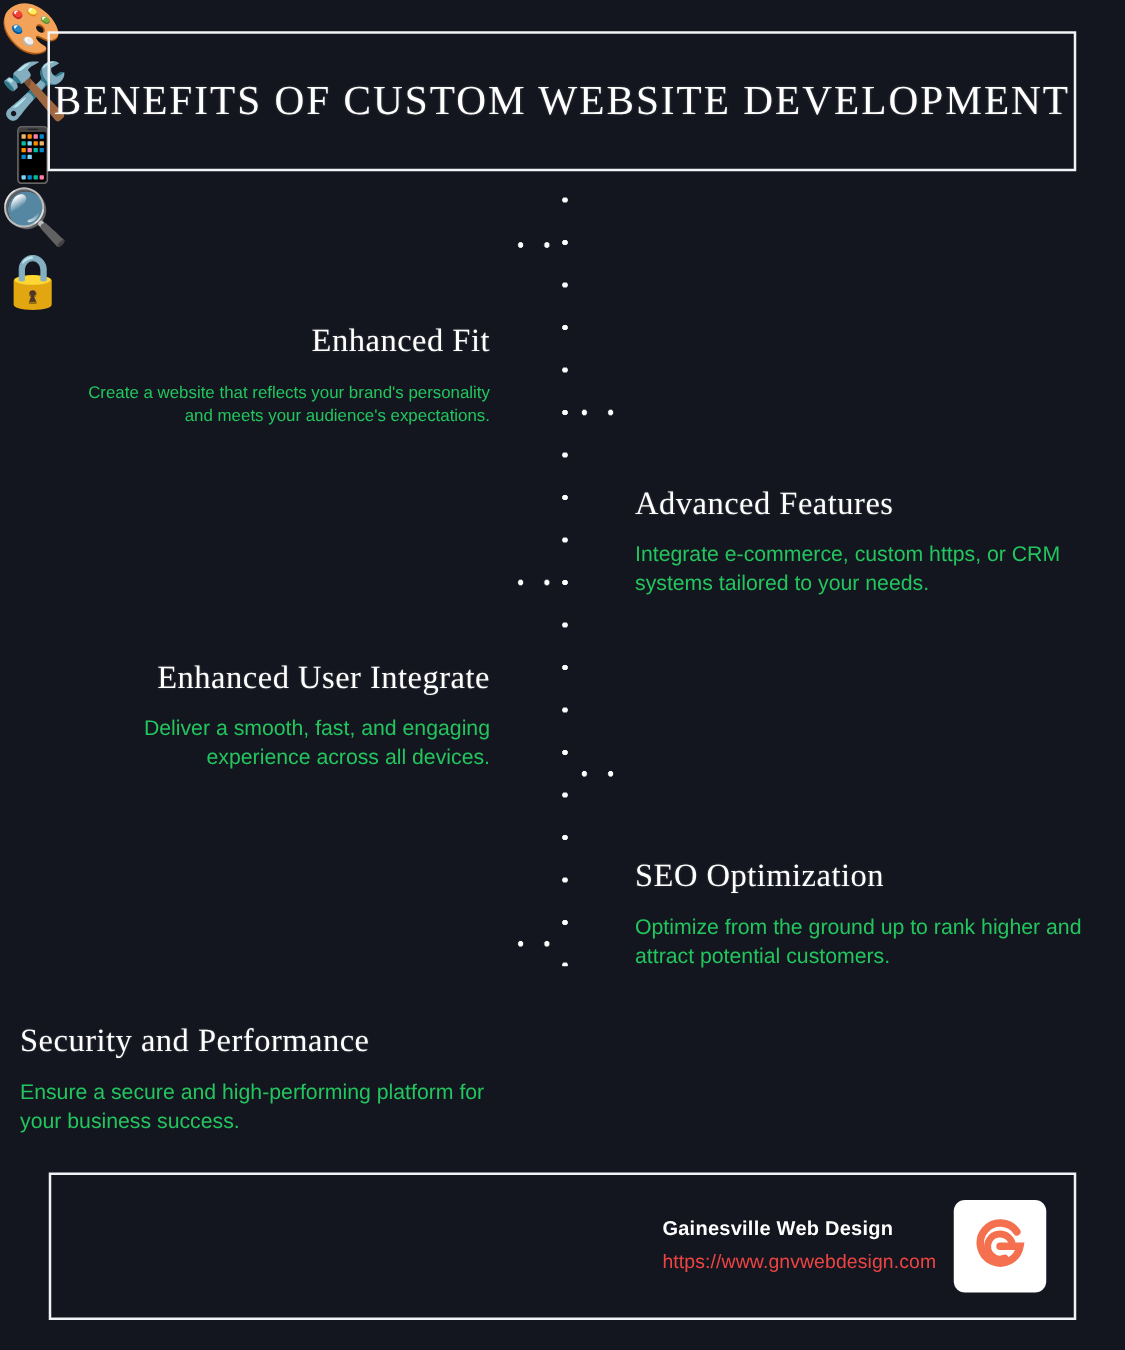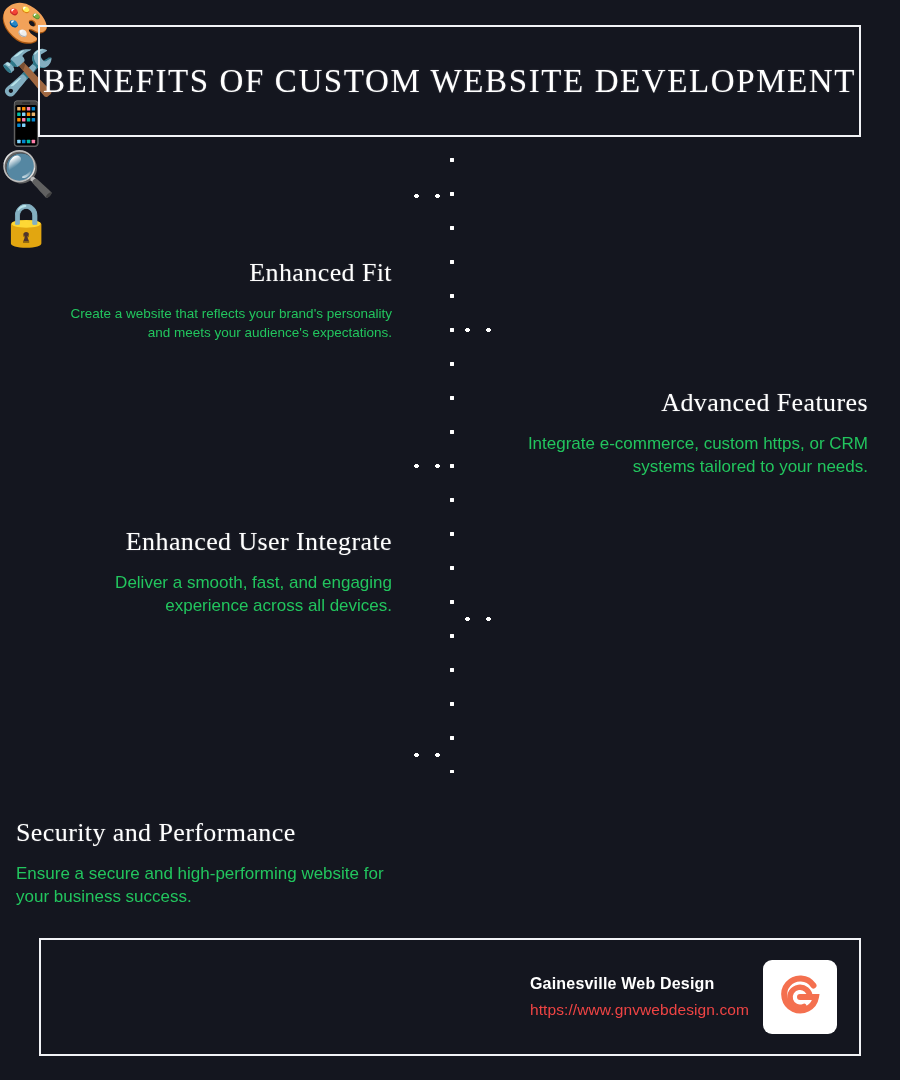--- a/index.html
+++ b/index.html
@@ -93,21 +93,21 @@
     font-weight: 400;
   }
 
   
   .blk1 { left: 60px; top: 258px; width: 332px; text-align: right; }
   .blk1 h2 { font-size: 26px; margin-bottom: 16px; }
   .blk1 p  { font-size: 13.5px; line-height: 1.42; }
   .icon-palette { left: 343px; top: 176px; font-size: 40px; }
 
   
-  .blk2 { left: 508px; top: 388px; width: 360px; text-align: right; }
+  .blk2 { left: 508px; top: 388px; width: 360px; text-align: left; }
   .blk2 h2 { font-size: 26px; margin-bottom: 14px; }
   .blk2 p  { font-size: 17px; }
   .icon-tools { left: 510px; top: 307px; font-size: 44px; }
 
   
   .blk3 { left: 28px; top: 527px; width: 364px; text-align: right; }
   .blk3 h2 { font-size: 26px; margin-bottom: 14px; }
   .blk3 p  { font-size: 17px; }
   .icon-phone { left: 352px; top: 437px; font-size: 42px; }
 
@@ -196,25 +196,29 @@
     <p>Integrate e-commerce, custom https, or CRM systems tailored to your needs.</p>
   </div>
 
   <div class="icon icon-phone">📱</div>
   <div class="block blk3">
     <h2>Enhanced User Integrate</h2>
     <p>Deliver a smooth, fast, and engaging experience across all devices.</p>
   </div>
 
   <div class="icon icon-search">🔍</div>
+  <div class="block blk4">
+    <h2>SEO Optimization</h2>
+    <p>Optimize from the ground up to rank higher and attract potential customers.</p>
+  </div>
 
   <div class="icon icon-lock">🔒</div>
   <div class="block blk5">
     <h2>Security and Performance</h2>
-    <p>Ensure a secure and high-performing website for your business success.</p>
+    <p>Ensure a secure and high-performing platform for your business success.</p>
   </div>
 
   <div class="footer-box">
     <div class="footer-inner">
       <div class="footer-text">
         <div class="brand-name">Gainesville Web Design</div>
         <div class="brand-url">https://www.gnvwebdesign.com</div>
       </div>
       <div class="brand-logo">
         <svg width="56" height="56" viewBox="0 0 56 56">

